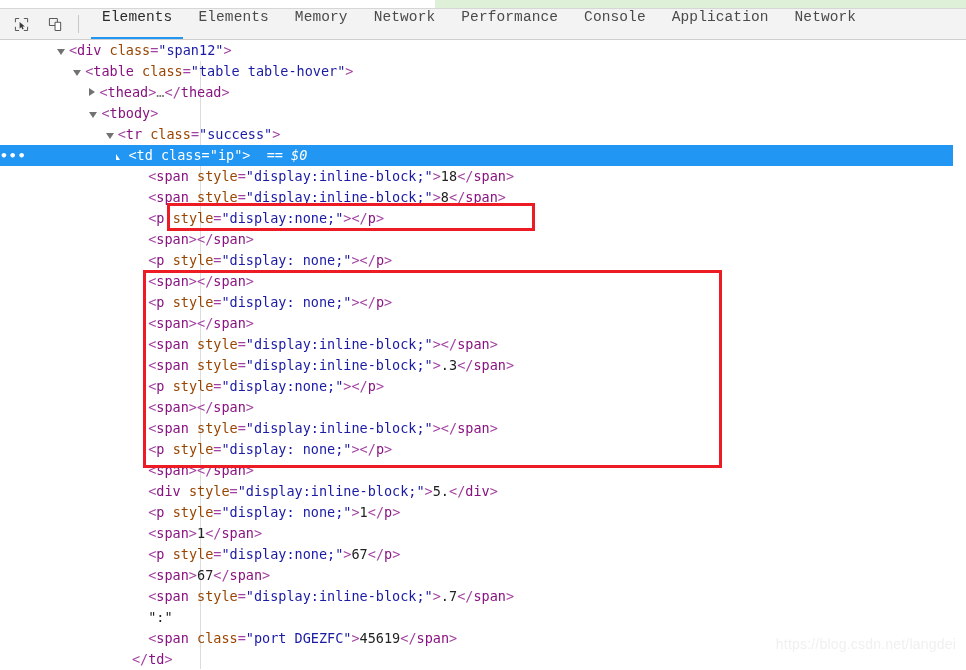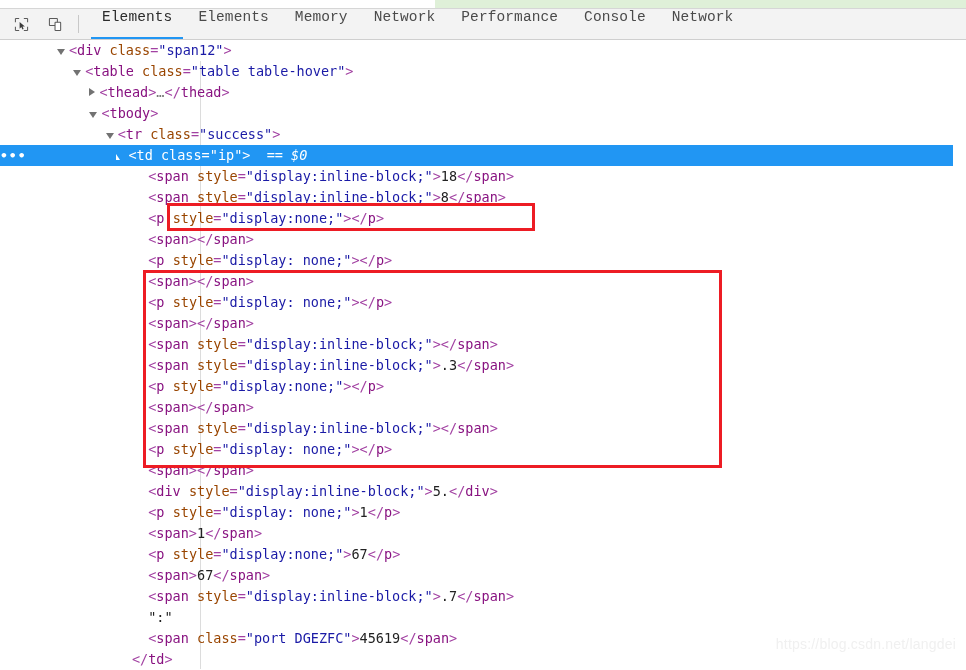--- a/index.html
+++ b/index.html
@@ -172,20 +172,23 @@
     <div class="tab">
         <span>Network</span>
       </div>
     <div class="tab">
         <span>Performance</span>
       </div>
     <div class="tab">
         <span>Console</span>
       </div>
     <div class="tab">
+        <span>Application</span>
+      </div>
+    <div class="tab">
         <span>Network</span>
       </div>
   </div>
 </div>
 <div id="toolbar-bottom-rule"></div>
 
 <div id="dom"><div class="guide" style="left:200px;top:21px;height:608px;"></div><div class="row" style="position:absolute;left:0;top:0px;width:966px;"><span style="display:inline-block;width:56.910000000000004px"></span><span class="tw open"></span><span><span class="punct">&lt;</span><span class="tag">div</span> <span class="attr">class</span><span class="punct">=</span><span class="val">"span12"</span><span class="punct">&gt;</span></span></div><div class="row" style="position:absolute;left:0;top:21px;width:966px;"><span style="display:inline-block;width:73.17px"></span><span class="tw open"></span><span><span class="punct">&lt;</span><span class="tag">table</span> <span class="attr">class</span><span class="punct">=</span><span class="val">"table table-hover"</span><span class="punct">&gt;</span></span></div><div class="row" style="position:absolute;left:0;top:42px;width:966px;"><span style="display:inline-block;width:89.43px"></span><span class="tw"></span><span><span class="punct">&lt;</span><span class="tag">thead</span><span class="punct">&gt;</span><span class="ell">…</span><span class="punct">&lt;</span><span class="punct">/</span><span class="tag">thead</span><span class="punct">&gt;</span></span></div><div class="row" style="position:absolute;left:0;top:63px;width:966px;"><span style="display:inline-block;width:89.43px"></span><span class="tw open"></span><span><span class="punct">&lt;</span><span class="tag">tbody</span><span class="punct">&gt;</span></span></div><div class="row" style="position:absolute;left:0;top:84px;width:966px;"><span style="display:inline-block;width:105.69000000000001px"></span><span class="tw open"></span><span><span class="punct">&lt;</span><span class="tag">tr</span> <span class="attr">class</span><span class="punct">=</span><span class="val">"success"</span><span class="punct">&gt;</span></span></div><div class="row sel" style="position:absolute;left:0;top:105px;width:953px;"><span class="dots">•••</span><span style="display:inline-block;width:89.95000000000002px"></span><span class="tw open"></span><span><span class="punct">&lt;</span><span class="tag">td</span> <span class="attr">class</span><span class="punct">=</span><span class="val">"ip"</span><span class="punct">&gt;</span></span><span class="sel0">  == $0</span></div><div class="row" style="position:absolute;left:0;top:126px;width:966px;"><span style="display:inline-block;width:138.21px"></span><span class="tw none"></span><span><span class="punct">&lt;</span><span class="tag">span</span> <span class="attr">style</span><span class="punct">=</span><span class="val">"display:inline-block;"</span><span class="punct">&gt;</span><span class="txt">18</span><span class="punct">&lt;</span><span class="punct">/</span><span class="tag">span</span><span class="punct">&gt;</span></span></div><div class="row" style="position:absolute;left:0;top:147px;width:966px;"><span style="display:inline-block;width:138.21px"></span><span class="tw none"></span><span><span class="punct">&lt;</span><span class="tag">span</span> <span class="attr">style</span><span class="punct">=</span><span class="val">"display:inline-block;"</span><span class="punct">&gt;</span><span class="txt">8</span><span class="punct">&lt;</span><span class="punct">/</span><span class="tag">span</span><span class="punct">&gt;</span></span></div><div class="row" style="position:absolute;left:0;top:168px;width:966px;"><span style="display:inline-block;width:138.21px"></span><span class="tw none"></span><span><span class="punct">&lt;</span><span class="tag">p</span> <span class="attr">style</span><span class="punct">=</span><span class="val">"display:none;"</span><span class="punct">&gt;</span><span class="punct">&lt;</span><span class="punct">/</span><span class="tag">p</span><span class="punct">&gt;</span></span></div><div class="row" style="position:absolute;left:0;top:189px;width:966px;"><span style="display:inline-block;width:138.21px"></span><span class="tw none"></span><span><span class="punct">&lt;</span><span class="tag">span</span><span class="punct">&gt;</span><span class="punct">&lt;</span><span class="punct">/</span><span class="tag">span</span><span class="punct">&gt;</span></span></div><div class="row" style="position:absolute;left:0;top:210px;width:966px;"><span style="display:inline-block;width:138.21px"></span><span class="tw none"></span><span><span class="punct">&lt;</span><span class="tag">p</span> <span class="attr">style</span><span class="punct">=</span><span class="val">"display: none;"</span><span class="punct">&gt;</span><span class="punct">&lt;</span><span class="punct">/</span><span class="tag">p</span><span class="punct">&gt;</span></span></div><div class="row" style="position:absolute;left:0;top:231px;width:966px;"><span style="display:inline-block;width:138.21px"></span><span class="tw none"></span><span><span class="punct">&lt;</span><span class="tag">span</span><span class="punct">&gt;</span><span class="punct">&lt;</span><span class="punct">/</span><span class="tag">span</span><span class="punct">&gt;</span></span></div><div class="row" style="position:absolute;left:0;top:252px;width:966px;"><span style="display:inline-block;width:138.21px"></span><span class="tw none"></span><span><span class="punct">&lt;</span><span class="tag">p</span> <span class="attr">style</span><span class="punct">=</span><span class="val">"display: none;"</span><span class="punct">&gt;</span><span class="punct">&lt;</span><span class="punct">/</span><span class="tag">p</span><span class="punct">&gt;</span></span></div><div class="row" style="position:absolute;left:0;top:273px;width:966px;"><span style="display:inline-block;width:138.21px"></span><span class="tw none"></span><span><span class="punct">&lt;</span><span class="tag">span</span><span class="punct">&gt;</span><span class="punct">&lt;</span><span class="punct">/</span><span class="tag">span</span><span class="punct">&gt;</span></span></div><div class="row" style="position:absolute;left:0;top:294px;width:966px;"><span style="display:inline-block;width:138.21px"></span><span class="tw none"></span><span><span class="punct">&lt;</span><span class="tag">span</span> <span class="attr">style</span><span class="punct">=</span><span class="val">"display:inline-block;"</span><span class="punct">&gt;</span><span class="punct">&lt;</span><span class="punct">/</span><span class="tag">span</span><span class="punct">&gt;</span></span></div><div class="row" style="position:absolute;left:0;top:315px;width:966px;"><span style="display:inline-block;width:138.21px"></span><span class="tw none"></span><span><span class="punct">&lt;</span><span class="tag">span</span> <span class="attr">style</span><span class="punct">=</span><span class="val">"display:inline-block;"</span><span class="punct">&gt;</span><span class="txt">.3</span><span class="punct">&lt;</span><span class="punct">/</span><span class="tag">span</span><span class="punct">&gt;</span></span></div><div class="row" style="position:absolute;left:0;top:336px;width:966px;"><span style="display:inline-block;width:138.21px"></span><span class="tw none"></span><span><span class="punct">&lt;</span><span class="tag">p</span> <span class="attr">style</span><span class="punct">=</span><span class="val">"display:none;"</span><span class="punct">&gt;</span><span class="punct">&lt;</span><span class="punct">/</span><span class="tag">p</span><span class="punct">&gt;</span></span></div><div class="row" style="position:absolute;left:0;top:357px;width:966px;"><span style="display:inline-block;width:138.21px"></span><span class="tw none"></span><span><span class="punct">&lt;</span><span class="tag">span</span><span class="punct">&gt;</span><span class="punct">&lt;</span><span class="punct">/</span><span class="tag">span</span><span class="punct">&gt;</span></span></div><div class="row" style="position:absolute;left:0;top:378px;width:966px;"><span style="display:inline-block;width:138.21px"></span><span class="tw none"></span><span><span class="punct">&lt;</span><span class="tag">span</span> <span class="attr">style</span><span class="punct">=</span><span class="val">"display:inline-block;"</span><span class="punct">&gt;</span><span class="punct">&lt;</span><span class="punct">/</span><span class="tag">span</span><span class="punct">&gt;</span></span></div><div class="row" style="position:absolute;left:0;top:399px;width:966px;"><span style="display:inline-block;width:138.21px"></span><span class="tw none"></span><span><span class="punct">&lt;</span><span class="tag">p</span> <span class="attr">style</span><span class="punct">=</span><span class="val">"display: none;"</span><span class="punct">&gt;</span><span class="punct">&lt;</span><span class="punct">/</span><span class="tag">p</span><span class="punct">&gt;</span></span></div><div class="row" style="position:absolute;left:0;top:420px;width:966px;"><span style="display:inline-block;width:138.21px"></span><span class="tw none"></span><span><span class="punct">&lt;</span><span class="tag">span</span><span class="punct">&gt;</span><span class="punct">&lt;</span><span class="punct">/</span><span class="tag">span</span><span class="punct">&gt;</span></span></div><div class="row" style="position:absolute;left:0;top:441px;width:966px;"><span style="display:inline-block;width:138.21px"></span><span class="tw none"></span><span><span class="punct">&lt;</span><span class="tag">div</span> <span class="attr">style</span><span class="punct">=</span><span class="val">"display:inline-block;"</span><span class="punct">&gt;</span><span class="txt">5.</span><span class="punct">&lt;</span><span class="punct">/</span><span class="tag">div</span><span class="punct">&gt;</span></span></div><div class="row" style="position:absolute;left:0;top:462px;width:966px;"><span style="display:inline-block;width:138.21px"></span><span class="tw none"></span><span><span class="punct">&lt;</span><span class="tag">p</span> <span class="attr">style</span><span class="punct">=</span><span class="val">"display: none;"</span><span class="punct">&gt;</span><span class="txt">1</span><span class="punct">&lt;</span><span class="punct">/</span><span class="tag">p</span><span class="punct">&gt;</span></span></div><div class="row" style="position:absolute;left:0;top:483px;width:966px;"><span style="display:inline-block;width:138.21px"></span><span class="tw none"></span><span><span class="punct">&lt;</span><span class="tag">span</span><span class="punct">&gt;</span><span class="txt">1</span><span class="punct">&lt;</span><span class="punct">/</span><span class="tag">span</span><span class="punct">&gt;</span></span></div><div class="row" style="position:absolute;left:0;top:504px;width:966px;"><span style="display:inline-block;width:138.21px"></span><span class="tw none"></span><span><span class="punct">&lt;</span><span class="tag">p</span> <span class="attr">style</span><span class="punct">=</span><span class="val">"display:none;"</span><span class="punct">&gt;</span><span class="txt">67</span><span class="punct">&lt;</span><span class="punct">/</span><span class="tag">p</span><span class="punct">&gt;</span></span></div><div class="row" style="position:absolute;left:0;top:525px;width:966px;"><span style="display:inline-block;width:138.21px"></span><span class="tw none"></span><span><span class="punct">&lt;</span><span class="tag">span</span><span class="punct">&gt;</span><span class="txt">67</span><span class="punct">&lt;</span><span class="punct">/</span><span class="tag">span</span><span class="punct">&gt;</span></span></div><div class="row" style="position:absolute;left:0;top:546px;width:966px;"><span style="display:inline-block;width:138.21px"></span><span class="tw none"></span><span><span class="punct">&lt;</span><span class="tag">span</span> <span class="attr">style</span><span class="punct">=</span><span class="val">"display:inline-block;"</span><span class="punct">&gt;</span><span class="txt">.7</span><span class="punct">&lt;</span><span class="punct">/</span><span class="tag">span</span><span class="punct">&gt;</span></span></div><div class="row" style="position:absolute;left:0;top:567px;width:966px;"><span style="display:inline-block;width:138.21px"></span><span class="tw none"></span><span><span class="txt">":"</span></span></div><div class="row" style="position:absolute;left:0;top:588px;width:966px;"><span style="display:inline-block;width:138.21px"></span><span class="tw none"></span><span><span class="punct">&lt;</span><span class="tag">span</span> <span class="attr">class</span><span class="punct">=</span><span class="val">"port DGEZFC"</span><span class="punct">&gt;</span><span class="txt">45619</span><span class="punct">&lt;</span><span class="punct">/</span><span class="tag">span</span><span class="punct">&gt;</span></span></div><div class="row" style="position:absolute;left:0;top:609px;width:966px;"><span style="display:inline-block;width:121.95000000000002px"></span><span class="tw none"></span><span><span class="punct">&lt;</span><span class="punct">/</span><span class="tag">td</span><span class="punct">&gt;</span></span></div></div>
 
 <div class="redbox" id="redbox-0" style="left: 167px; top: 203px; width: 368px; height: 28px;"></div>
 <div class="redbox" id="redbox-1" style="left: 143px; top: 270px; width: 579px; height: 198px;"></div>

